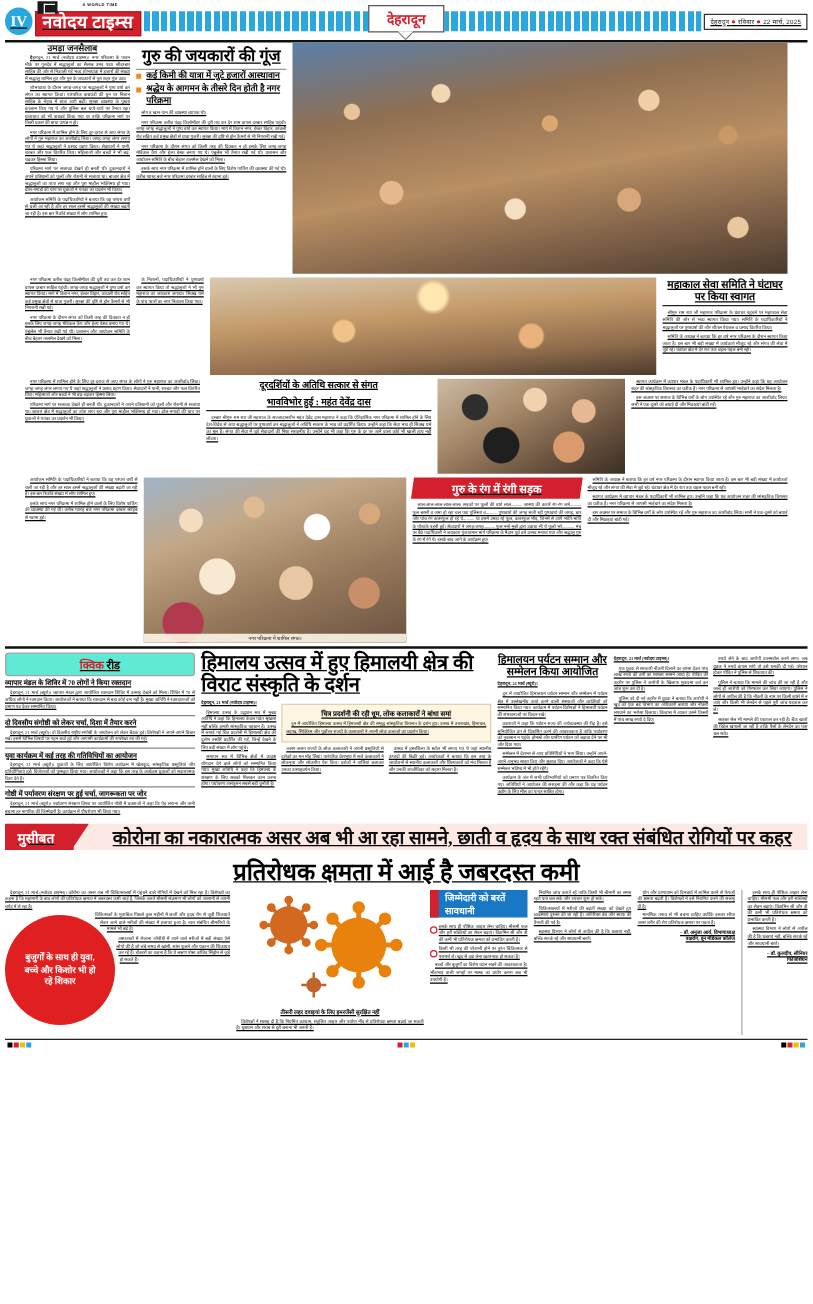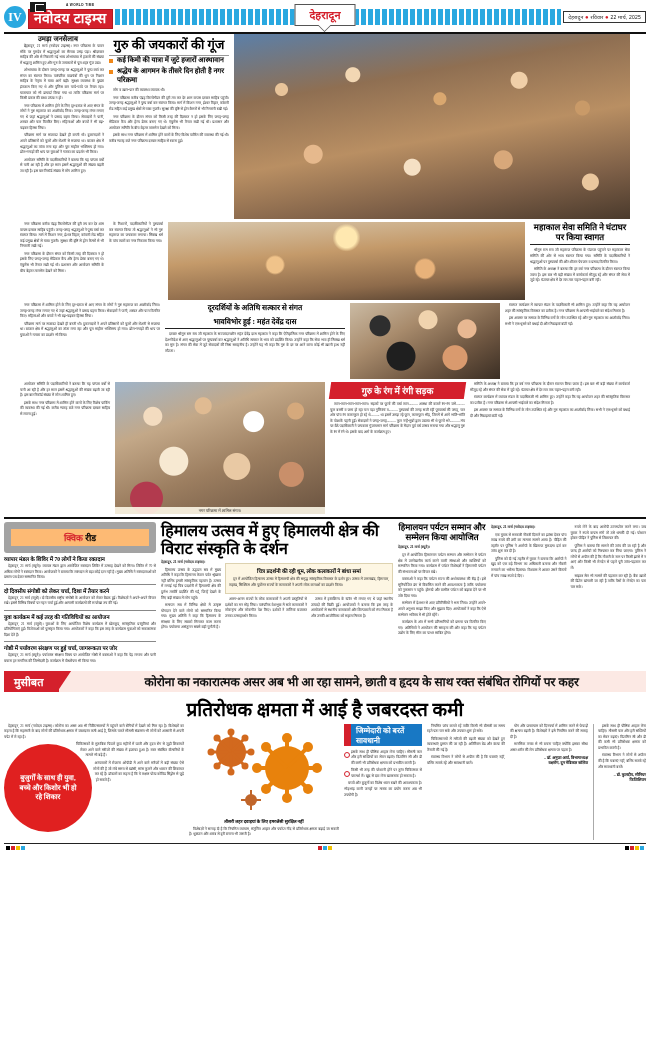--- a/index.html
+++ b/index.html
@@ -3,21 +3,21 @@
 <meta charset="utf-8">
 <style>
   * { box-sizing: border-box; margin: 0; padding: 0; }
   body {
     width: 650px; height: 1043px;
     background: #ffffff;
     font-family: "Liberation Sans", sans-serif;
     overflow: hidden;
     position: relative;
   }
-  .page { width: 650px; height: 809px; position: relative; background:#fff; }
+  .page { width: 650px; height: 809px; position: relative; background:#fff;text-decoration:underline; }
 
   
   .masthead { height: 30px; display:flex; align-items:center; padding: 4px 4px 0 4px; position:relative; }
   .iv-badge {
     width: 22px; height: 22px; border-radius: 50%;
     background: #29a8e0; color:#fff; font-weight:bold; font-size: 12px;
     display:flex; align-items:center; justify-content:center;
     font-family: "Liberation Serif", serif; flex: 0 0 auto;
   }
   .logo-block { position: relative; margin-left: 2px; flex: 0 0 auto; }
@@ -149,21 +149,21 @@
     font-family:"Liberation Serif", serif; font-weight:bold; font-size:8.5px;
     text-align:center; line-height:1.2; border-bottom:1px solid #222; padding-bottom:2px; margin-bottom:3px;
   }
 
   .rule { height:1px; background:#888; margin: 3px 0; }
   .rule-dark { height:2px; background:#111; margin: 3px 4px; }
 
   
   .mid-zone { padding: 0 4px; display:flex; gap:5px; }
   .quick-badge {
-    background:#fdba74; border:7px solid #a3a3a3; border-radius: 3px;
+    background:#5eead4; border:1px solid #a3a3a3; border-radius: 3px;
     text-align:center; font-family:"Liberation Serif", serif; font-weight:bold;
     font-size: 9px; padding: 2px; margin-bottom:3px;
   }
   .quick-badge em { color:#d4202c; font-style:normal; }
   .mini-head { font-weight:bold; font-size:5.6px; font-family:"Liberation Serif", serif; line-height:1.25; margin-bottom:1px; }
   .big-head2 {
     font-family:"Liberation Serif", serif; font-weight:bold; font-size: 16px;
     line-height:1.1; text-align:left;
   }
   .big-head3 {
@@ -183,21 +183,21 @@
     background:#d4202c; color:#fff; font-weight:bold; font-size:11px;
     font-family:"Liberation Serif", serif; padding: 3px 16px 3px 10px;
     position:relative;
   }
   .musibat-tag:after{
     content:""; position:absolute; right:-12px; top:0; bottom:0; width:14px; background:#d4202c;
     clip-path: polygon(0 0, 100% 0, 0 100%);
   }
   .musibat-text {
     flex:1; display:flex; align-items:center; justify-content:center;
-    font-family:"Liberation Serif", serif; font-weight:bold; font-size: 12px; color:#111;
+    font-family:"Liberation Serif", serif; font-weight:bold; font-size: 15px; color:#111;
     padding-left: 18px;
     text-align: center;
   }
   .health-head {
     font-family:"Liberation Serif", serif; font-weight:bold; font-size: 19px;
     text-align:center; padding: 4px 0 2px;
   }
   .circle-badge {
     width: 88px; height: 88px; border-radius:50%;
     background: radial-gradient(circle at 50% 50%, #e02020 0 76%, #f5b642 76% 100%);

